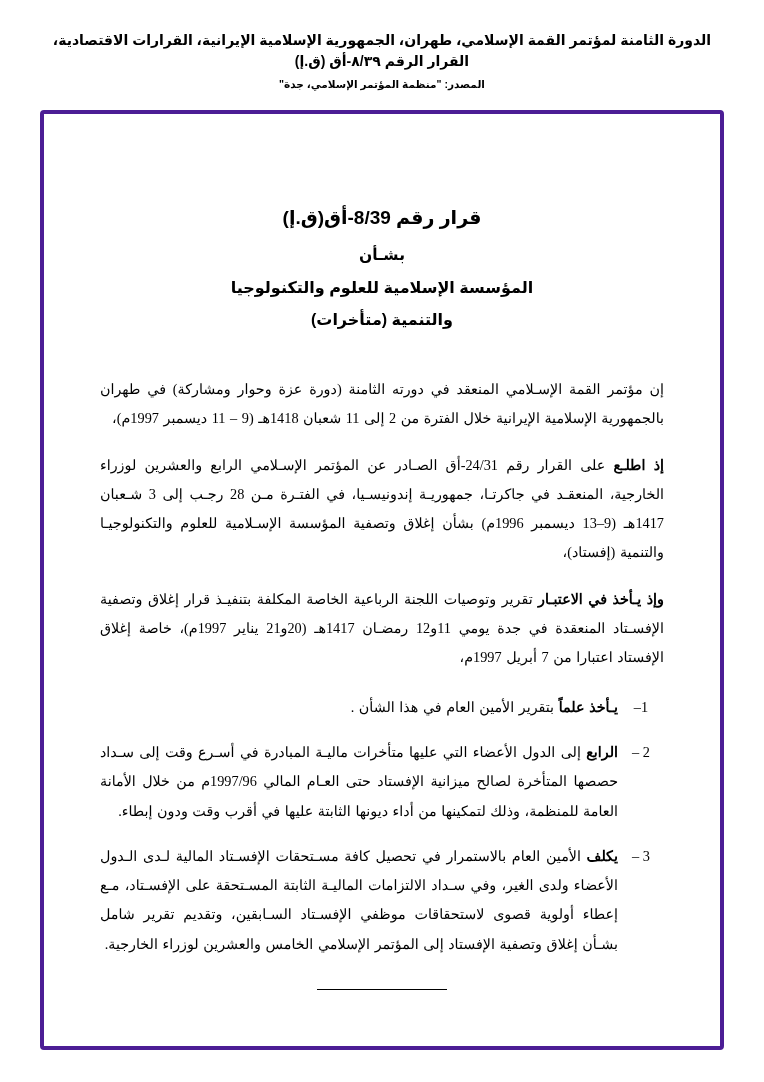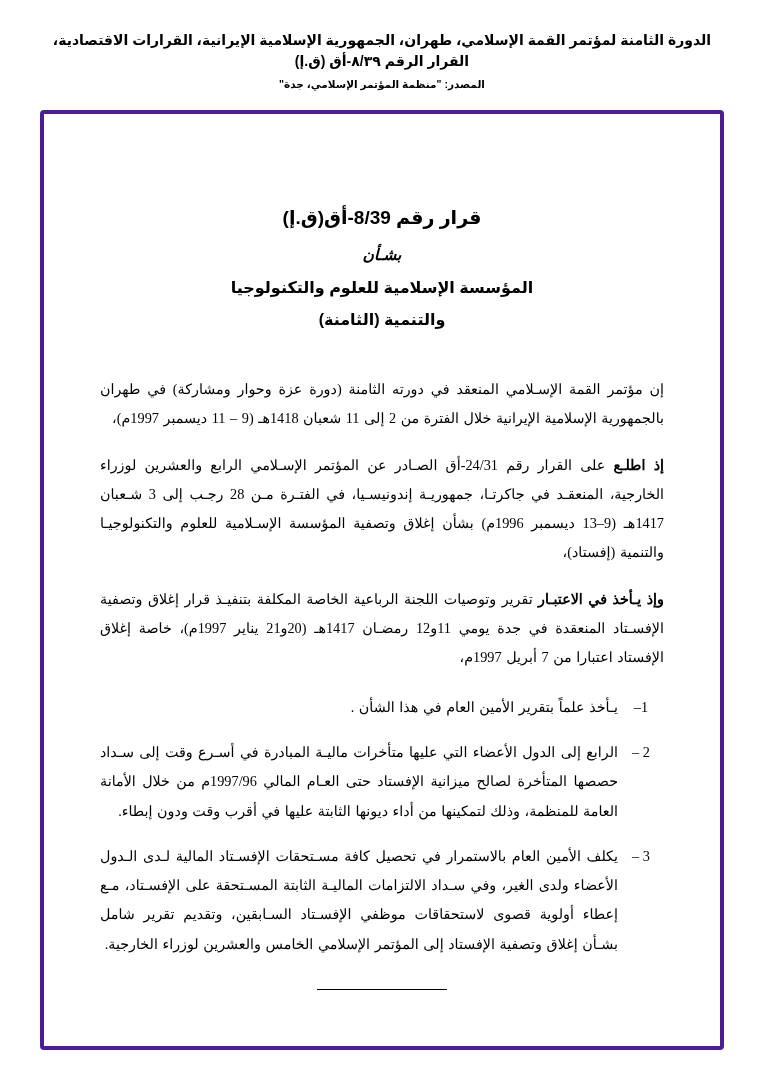--- a/index.html
+++ b/index.html
@@ -71,21 +71,20 @@
     color: #000;
   }
   .title-main {
     font-size: 19px;
     letter-spacing: 1px;
     margin-bottom: 17px;
   }
   .title-sub1 {
     font-size: 15.5px;
     margin-bottom: 14px;
-    font-style: italic;
   }
   .title-sub2 {
     font-size: 16px;
     margin-bottom: 13px;
   }
   .title-sub3 {
     font-size: 16px;
   }
 
   
@@ -126,21 +125,21 @@
   .item-text {
     flex: 1 1 auto;
     font-family: "Liberation Serif", "DejaVu Serif", serif;
     font-size: 14.3px;
     line-height: 2.05;
     text-align: justify;
     text-align-last: right;
     word-spacing: 1px;
   }
   .item-text .lead {
-    font-weight: normal;
+    font-weight: bold;
   }
 
   
   .bottom-rule {
     margin: 30px auto 0 auto;
     width: 130px;
     height: 0;
     border-top: 1.3px solid #000;
   }
 </style>
@@ -154,21 +153,21 @@
     <div class="header-line2">المصدر:  "منظمة المؤتمر الإسلامي، جدة"</div>
   </div>
 
   <div class="frame">
     <div class="frame-inner">
 
       <div class="title-block">
         <div class="title-main">قرار رقم 8/39-أق(ق.إ)</div>
         <div class="title-sub1">بشـأن</div>
         <div class="title-sub2">المؤسسة الإسلامية للعلوم والتكنولوجيا</div>
-        <div class="title-sub3">والتنمية (الثامنة)</div>
+        <div class="title-sub3">والتنمية (متأخرات)</div>
       </div>
 
       <div class="body-area">
 
         <p class="para"><span class="lead"></span><span>إن مؤتمر القمة الإسـلامي المنعقد في دورته الثامنة  (دورة عزة وحوار ومشاركة) في طهران بالجمهورية الإسلامية الإيرانية خلال الفترة من 2  إلى 11 شعبان 1418هـ (9 – 11 ديسمبر 1997م)،</span></p>
 
         <p class="para"><span class="lead">إذ اطلـع</span><span> على القرار رقم 24/31-أق الصـادر عن المؤتمر الإسـلامي الرابع والعشرين لوزراء الخارجية، المنعقـد في جاكرتـا، جمهوريـة إندونيسـيا، في الفتـرة مـن 28 رجـب إلى 3 شـعبان 1417هـ (9–13 ديسمبر 1996م) بشأن إغلاق وتصفية المؤسسة الإسـلامية للعلوم والتكنولوجيـا والتنمية (إفستاد)،</span></p>
 
         <p class="para"><span class="lead">وإذ يـأخذ في الاعتبـار</span><span> تقرير وتوصيات اللجنة الرباعية الخاصة المكلفة بتنفيـذ قرار إغلاق وتصفية الإفسـتاد المنعقدة في جدة  يومي 11و12 رمضـان 1417هـ (20و21 يناير 1997م)، خاصة إغلاق الإفستاد اعتبارا من 7 أبريل 1997م،</span></p>
 

